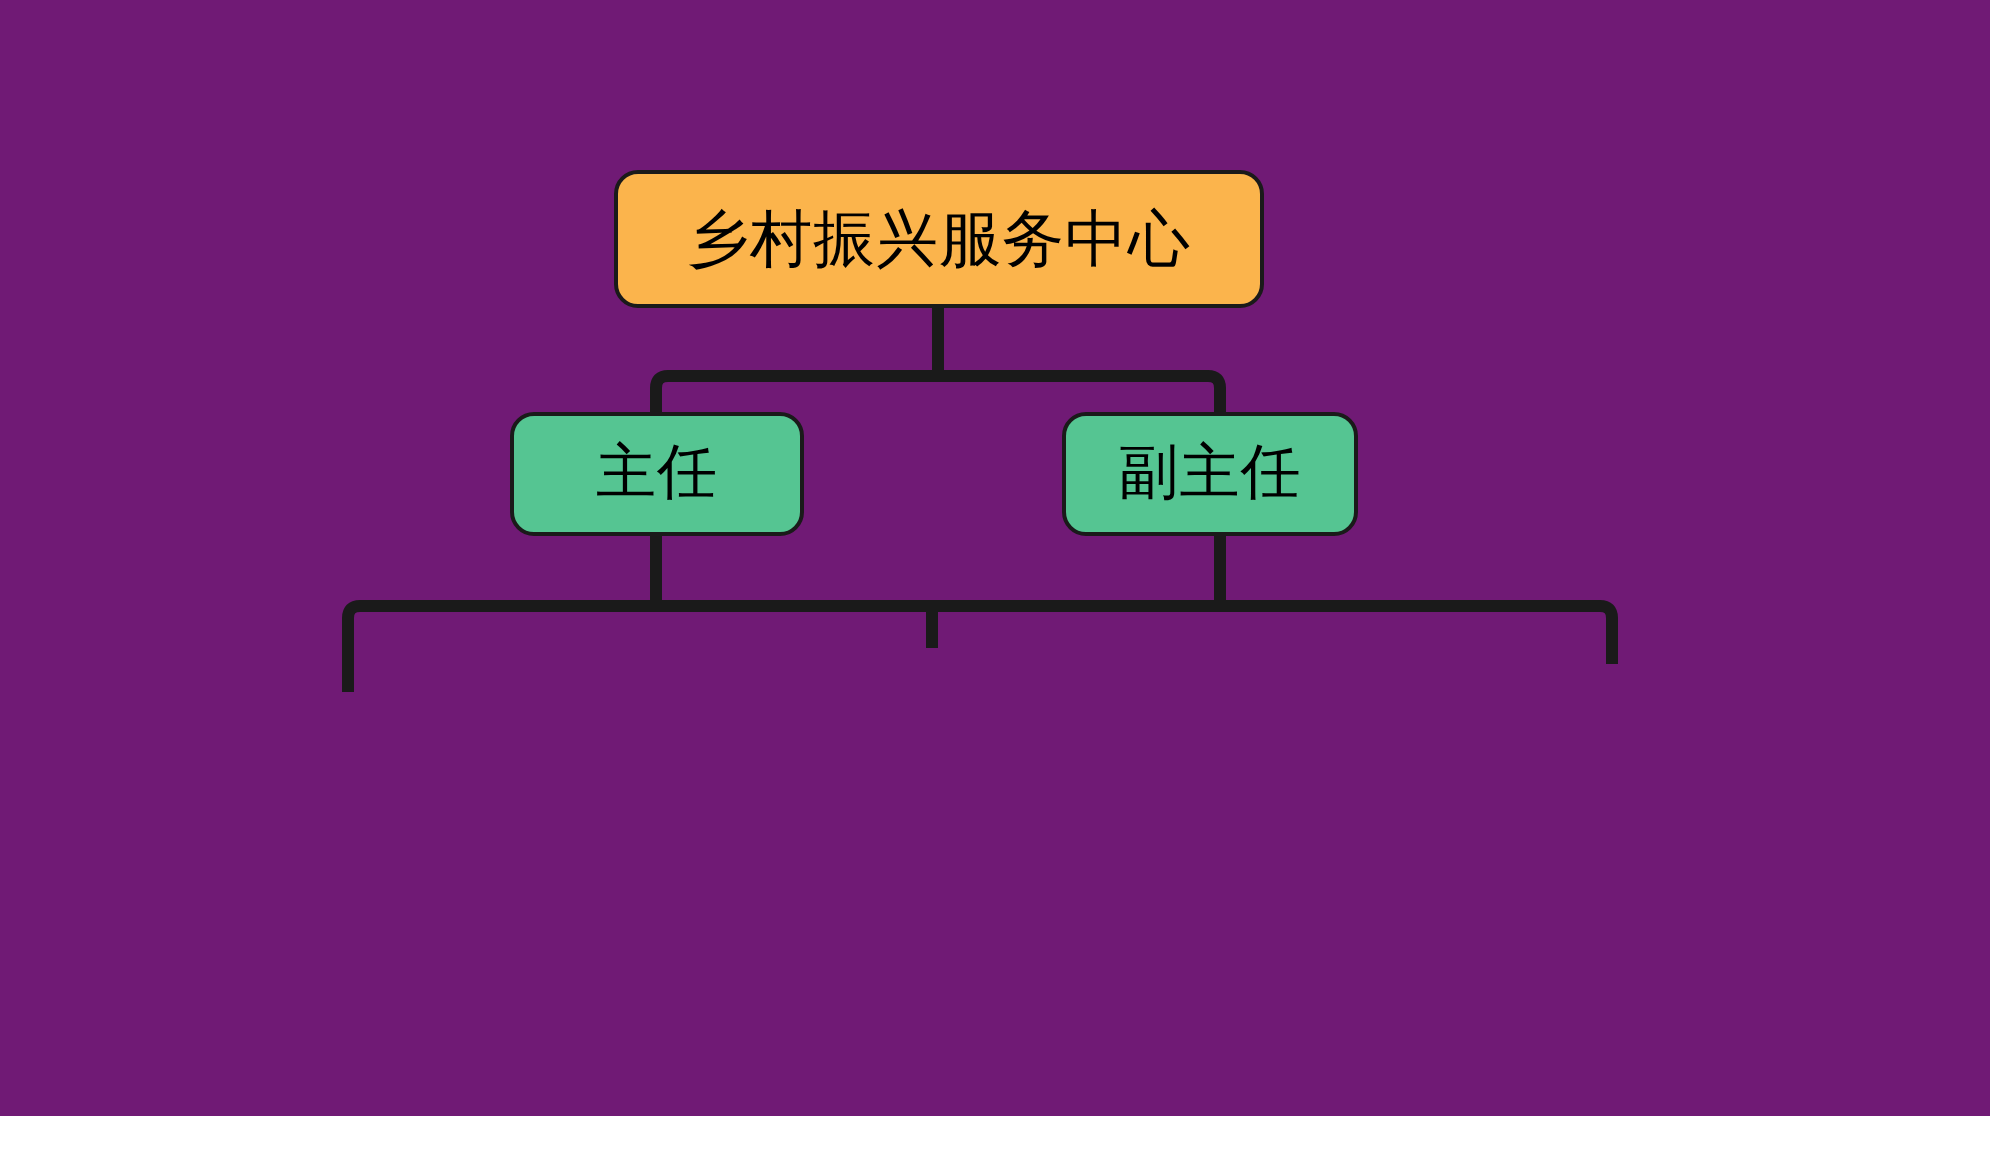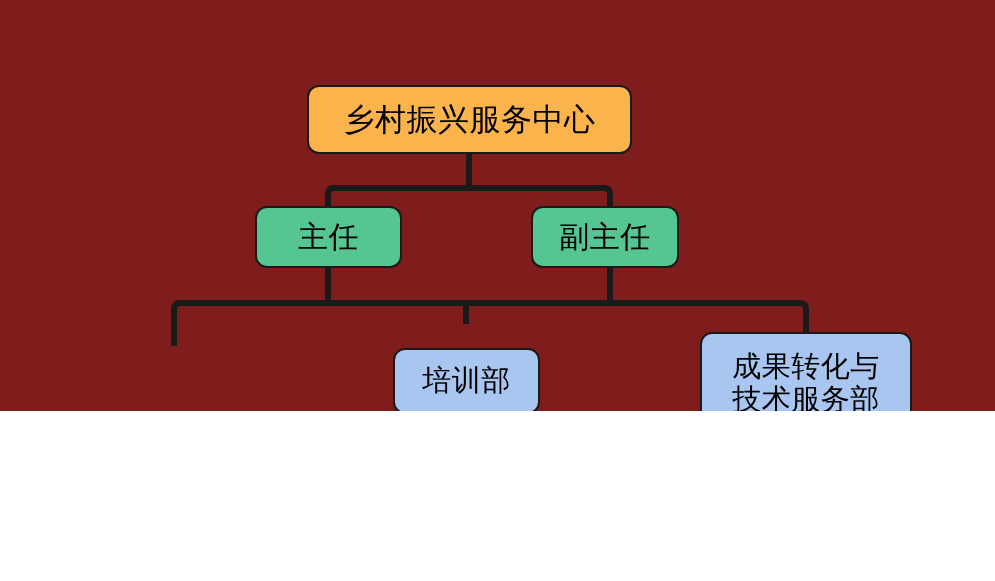--- a/index.html
+++ b/index.html
@@ -6,22 +6,22 @@
     margin: 0;
     padding: 0;
     background: #ffffff;
   }
   body {
     font-family: "Liberation Sans", "DejaVu Sans", sans-serif;
   }
   #canvas {
     position: relative;
     width: 995px;
-    height: 411px;
-    background: #7f1d1d;
+    height: 558px;
+    background: #701a75;
     overflow: hidden;
   }
   #connectors {
     position: absolute;
     left: 0;
     top: 0;
     width: 995px;
     height: 581px;
   }
   .node {
@@ -104,18 +104,15 @@
     </g>
   </svg>
 
   <div class="node node-root">乡村振兴服务中心</div>
 
   <div class="node node-deputy">副主任</div>
 
   <div class="node node-director">主任</div>
 
 
-  <div class="node node-dept-b">培训部</div>
 
-  <div class="node node-dept-c">成果转化与
-技术服务部</div>
 
 </div>
 
 </body></html>

